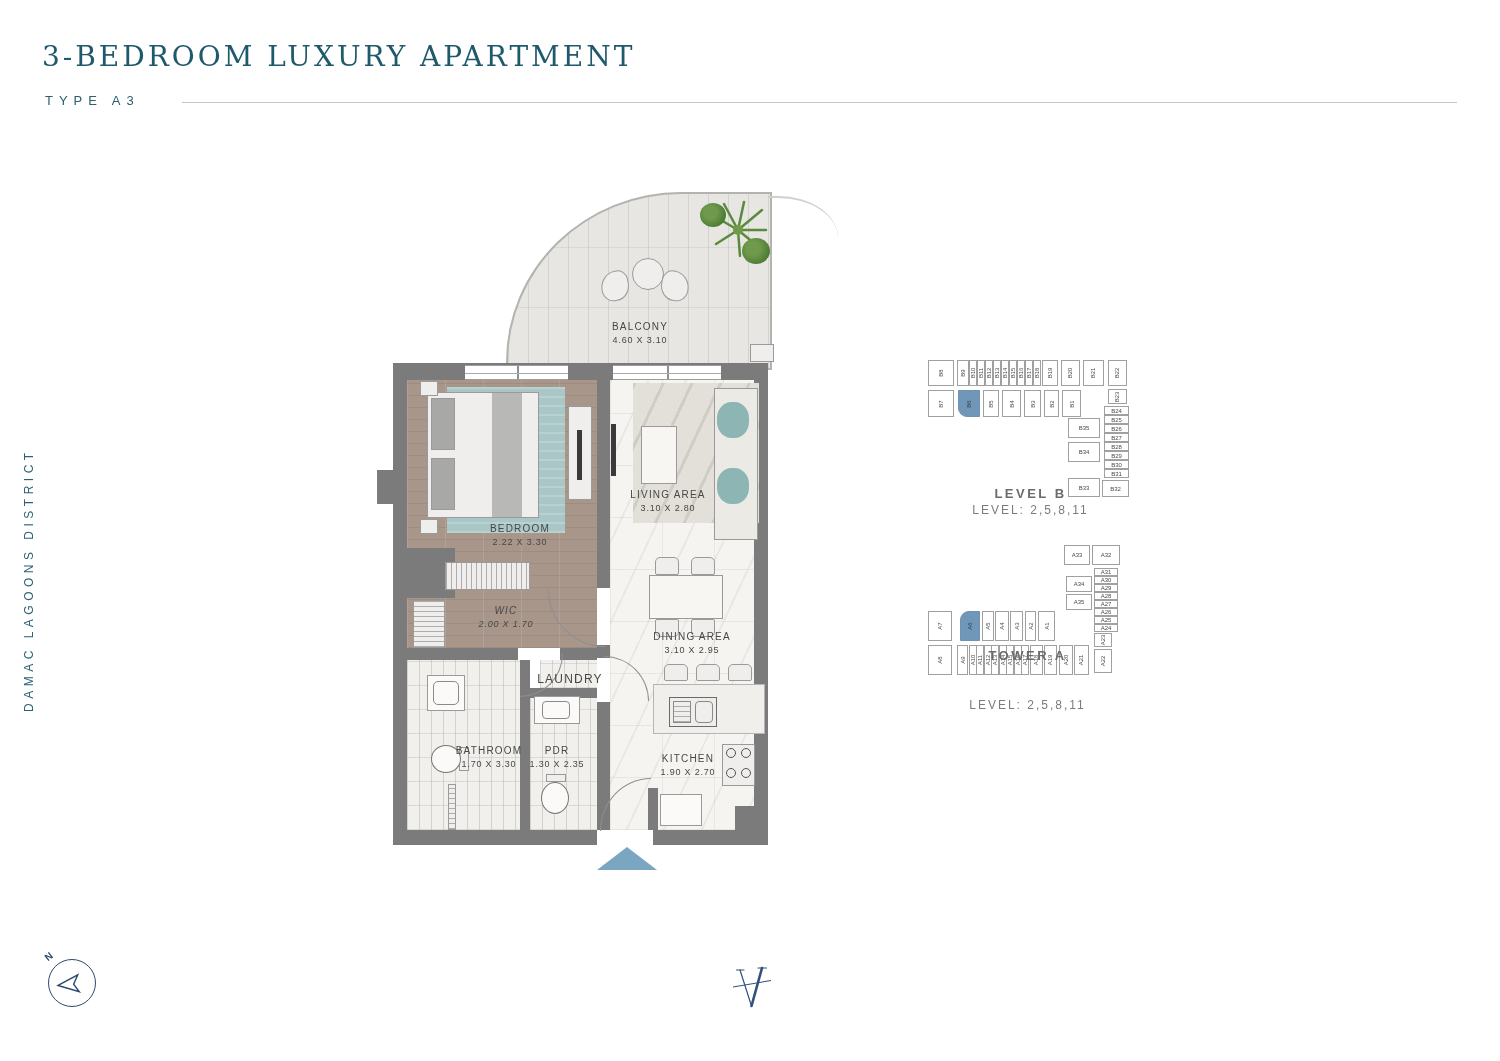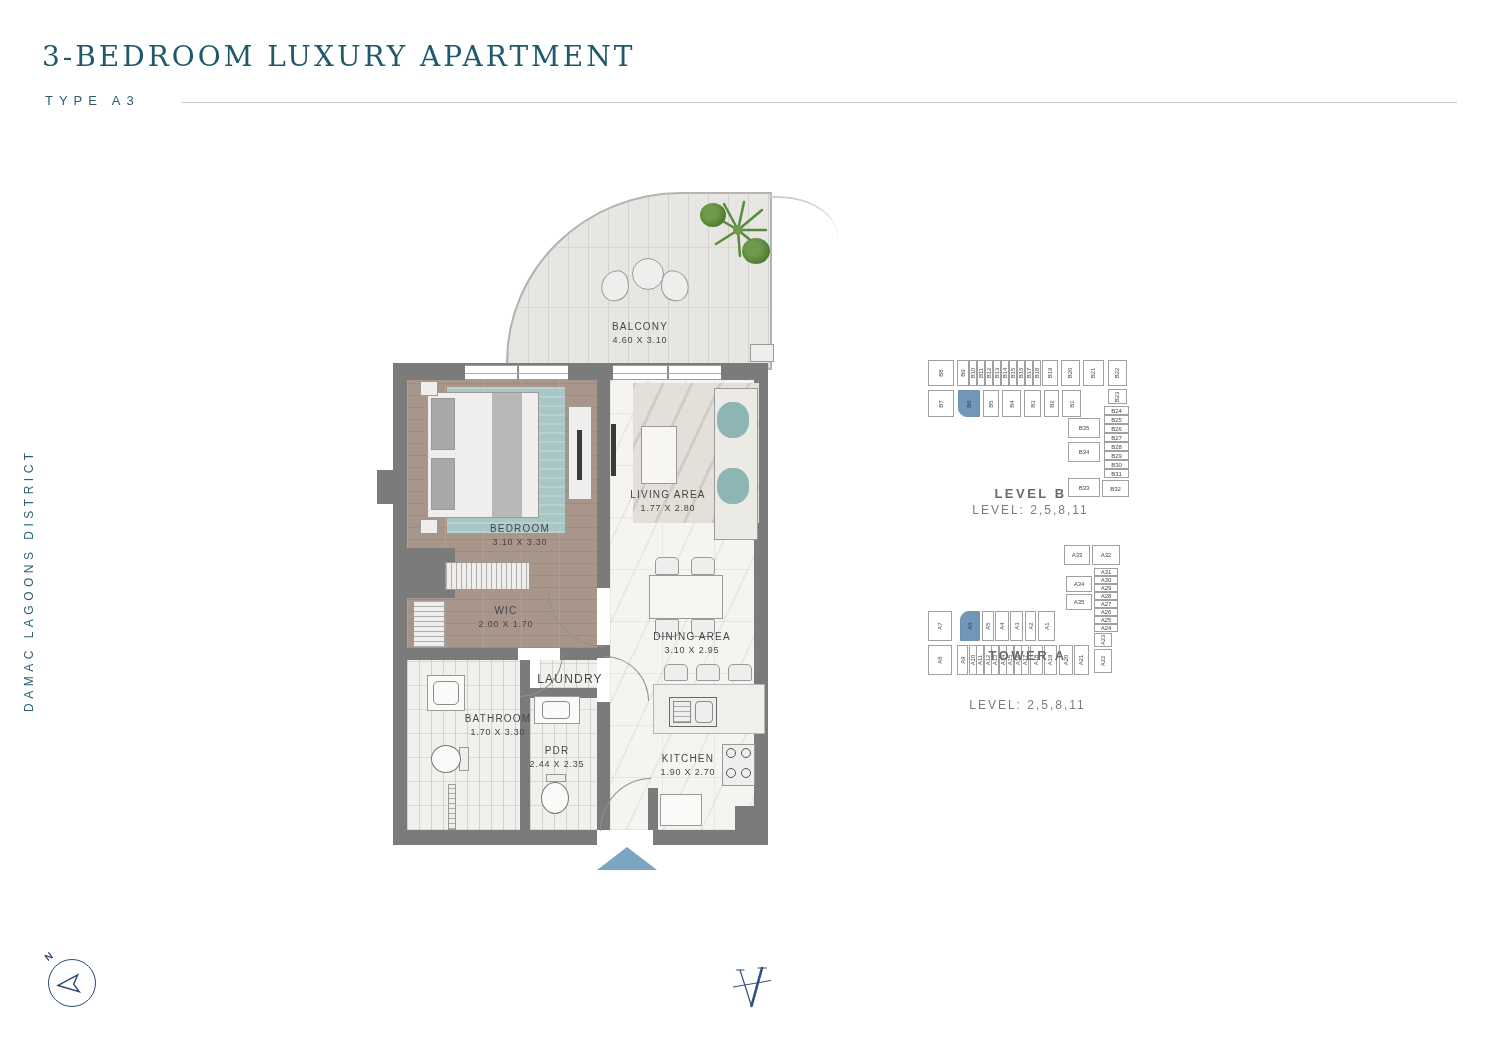--- a/index.html
+++ b/index.html
@@ -190,44 +190,44 @@
     <div class="arc arc-br" style="left:520px;top:654px;width:42px;height:42px;"></div>
     <div class="arc arc-tr" style="left:604px;top:656px;width:44px;height:44px;"></div>
     <div class="arc arc-tl" style="left:600px;top:778px;width:50px;height:52px;"></div>
 
     <div class="rlabel" style="left:570px;top:320px;">
       <div>BALCONY</div>
         <div class="rdims">4.60 X 3.10</div>
       </div>
     <div class="rlabel" style="left:450px;top:522px;">
       <div>BEDROOM</div>
-        <div class="rdims">3.10 X 3.30</div>
+        <div class="rdims">2.22 X 3.30</div>
       </div>
     <div class="rlabel" style="left:598px;top:488px;">
       <div>LIVING AREA</div>
-        <div class="rdims">1.77 X 2.80</div>
-      </div>
-    <div class="rlabel" style="left:436px;top:604px;">
+        <div class="rdims">3.10 X 2.80</div>
+      </div>
+    <div class="rlabel" style="left:436px;top:604px;font-style:italic;">
       <div>WIC</div>
         <div class="rdims">2.00 X 1.70</div>
       </div>
     <div class="rlabel" style="left:622px;top:630px;">
       <div>DINING AREA</div>
         <div class="rdims">3.10 X 2.95</div>
       </div>
     <div class="rlabel small" style="left:500px;top:671px;">
       <div>LAUNDRY</div>
       </div>
-    <div class="rlabel" style="left:419px;top:712px;padding-left:9px;">
+    <div class="rlabel" style="left:419px;top:744px;">
       <div>BATHROOM</div>
         <div class="rdims">1.70 X 3.30</div>
       </div>
     <div class="rlabel" style="left:487px;top:744px;">
       <div>PDR</div>
-        <div class="rdims">2.44 X 2.35</div>
+        <div class="rdims">1.30 X 2.35</div>
       </div>
     <div class="rlabel" style="left:618px;top:752px;">
       <div>KITCHEN</div>
         <div class="rdims">1.90 X 2.70</div>
       </div>
 
     <div class="entry-arrow"></div>
   </div>
 
   <div class="tower tower-b" style="left:928px;top:358px;width:205px;height:142px;">

